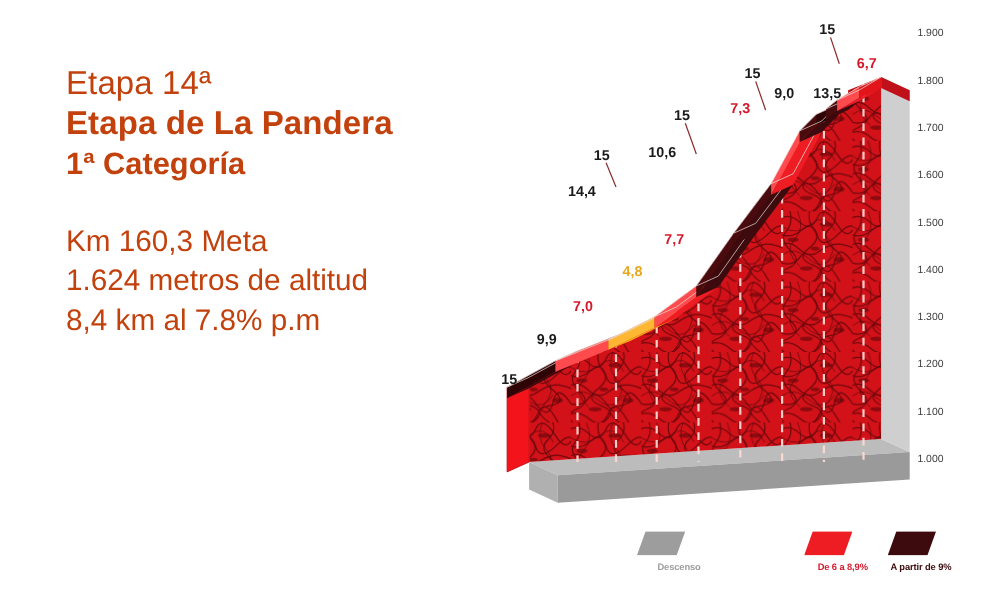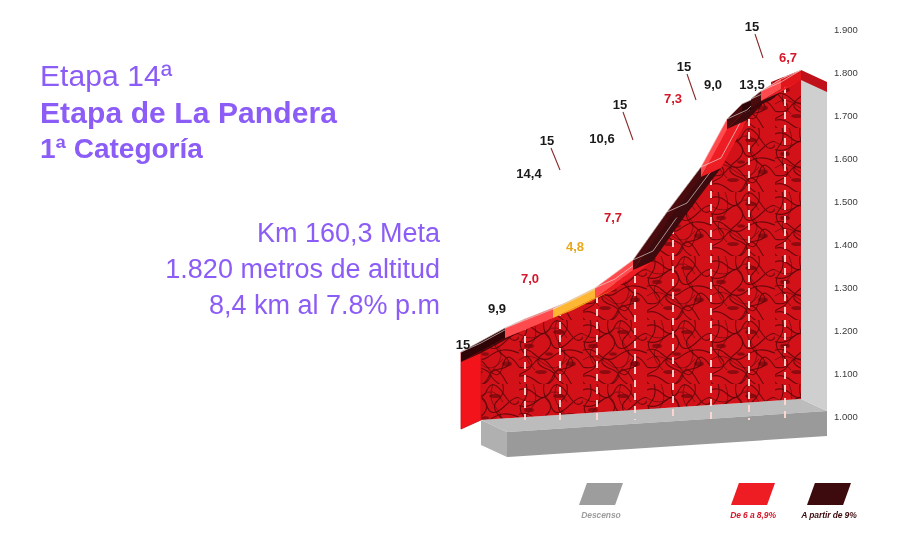--- a/index.html
+++ b/index.html
@@ -7,44 +7,43 @@
   body{
     width:900px;height:550px;
     background:#ffffff;
     font-family:"Liberation Sans", sans-serif;
     overflow:hidden;
     position:relative;
   }
   
   #info-panel{
     position:absolute;
-    left:40px; top:58px;
+    left:60px; top:58px;
     width:400px;
-    color:#8b5cf6;
+    color:#c2410c;
   }
   .line-stage{
     font-size:30px;
     font-weight:400;
     line-height:1.22;
     letter-spacing:.1px;
   }
   .line-name{
     font-size:30px;
     font-weight:700;
     line-height:1.22;
     letter-spacing:.1px;
   }
   .line-cat{
     font-size:28px;
     font-weight:700;
     line-height:1.26;
   }
   #info-details{
-    margin-top:50px;
-    text-align:right;
+    margin-top:36px;
   }
   .line-detail{
     font-size:27px;
     font-weight:400;
     line-height:1.32;
     white-space:nowrap;
   }
   
   #profile-chart{
     position:absolute;
@@ -81,22 +80,21 @@
   
   #legend{
     position:absolute;
     left:565px; top:483px;
     width:300px; height:52px;
   }
   .legend-item{
     position:absolute;
     top:0;
     width:72px;
-    text-align:center;
-    font-style:italic;
+    text-align:right;
   }
   .legend-swatch{
     width:44px;height:22px;
     margin:0 auto;
   }
   .legend-text{
     margin-top:5px;
     font-size:8.5px;
     font-weight:700;
     letter-spacing:-.1px;
@@ -105,21 +103,21 @@
 </style>
 </head>
 <body>
 
 <div id="info-panel">
   <div class="line-stage">Etapa 14ª</div>
   <div class="line-name">Etapa de La Pandera</div>
   <div class="line-cat">1ª Categoría</div>
   <div id="info-details">
     <div class="line-detail">Km 160,3 Meta</div>
-    <div class="line-detail">1.820 metros de altitud</div>
+    <div class="line-detail">1.624 metros de altitud</div>
     <div class="line-detail">8,4 km al 7.8% p.m</div>
   </div>
 </div>
 
 <div id="profile-chart">
 <svg id="profile-svg" width="445" height="550" viewBox="0 0 445 550">
 
   <defs>
 
     <pattern id="rockTex" width="64" height="64" patternUnits="userSpaceOnUse">

